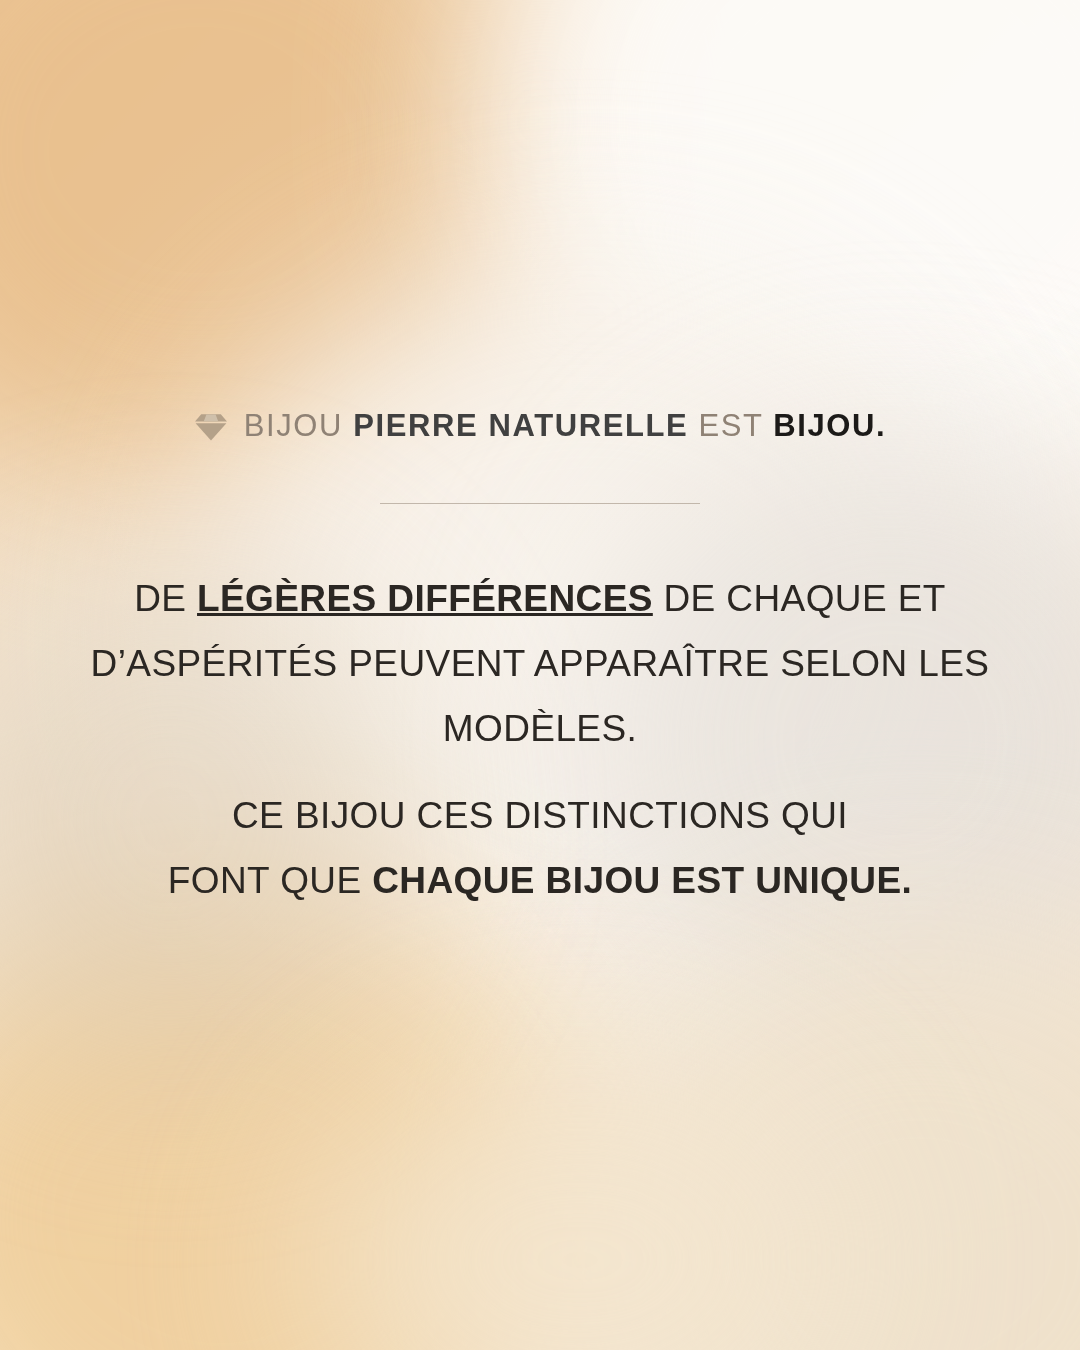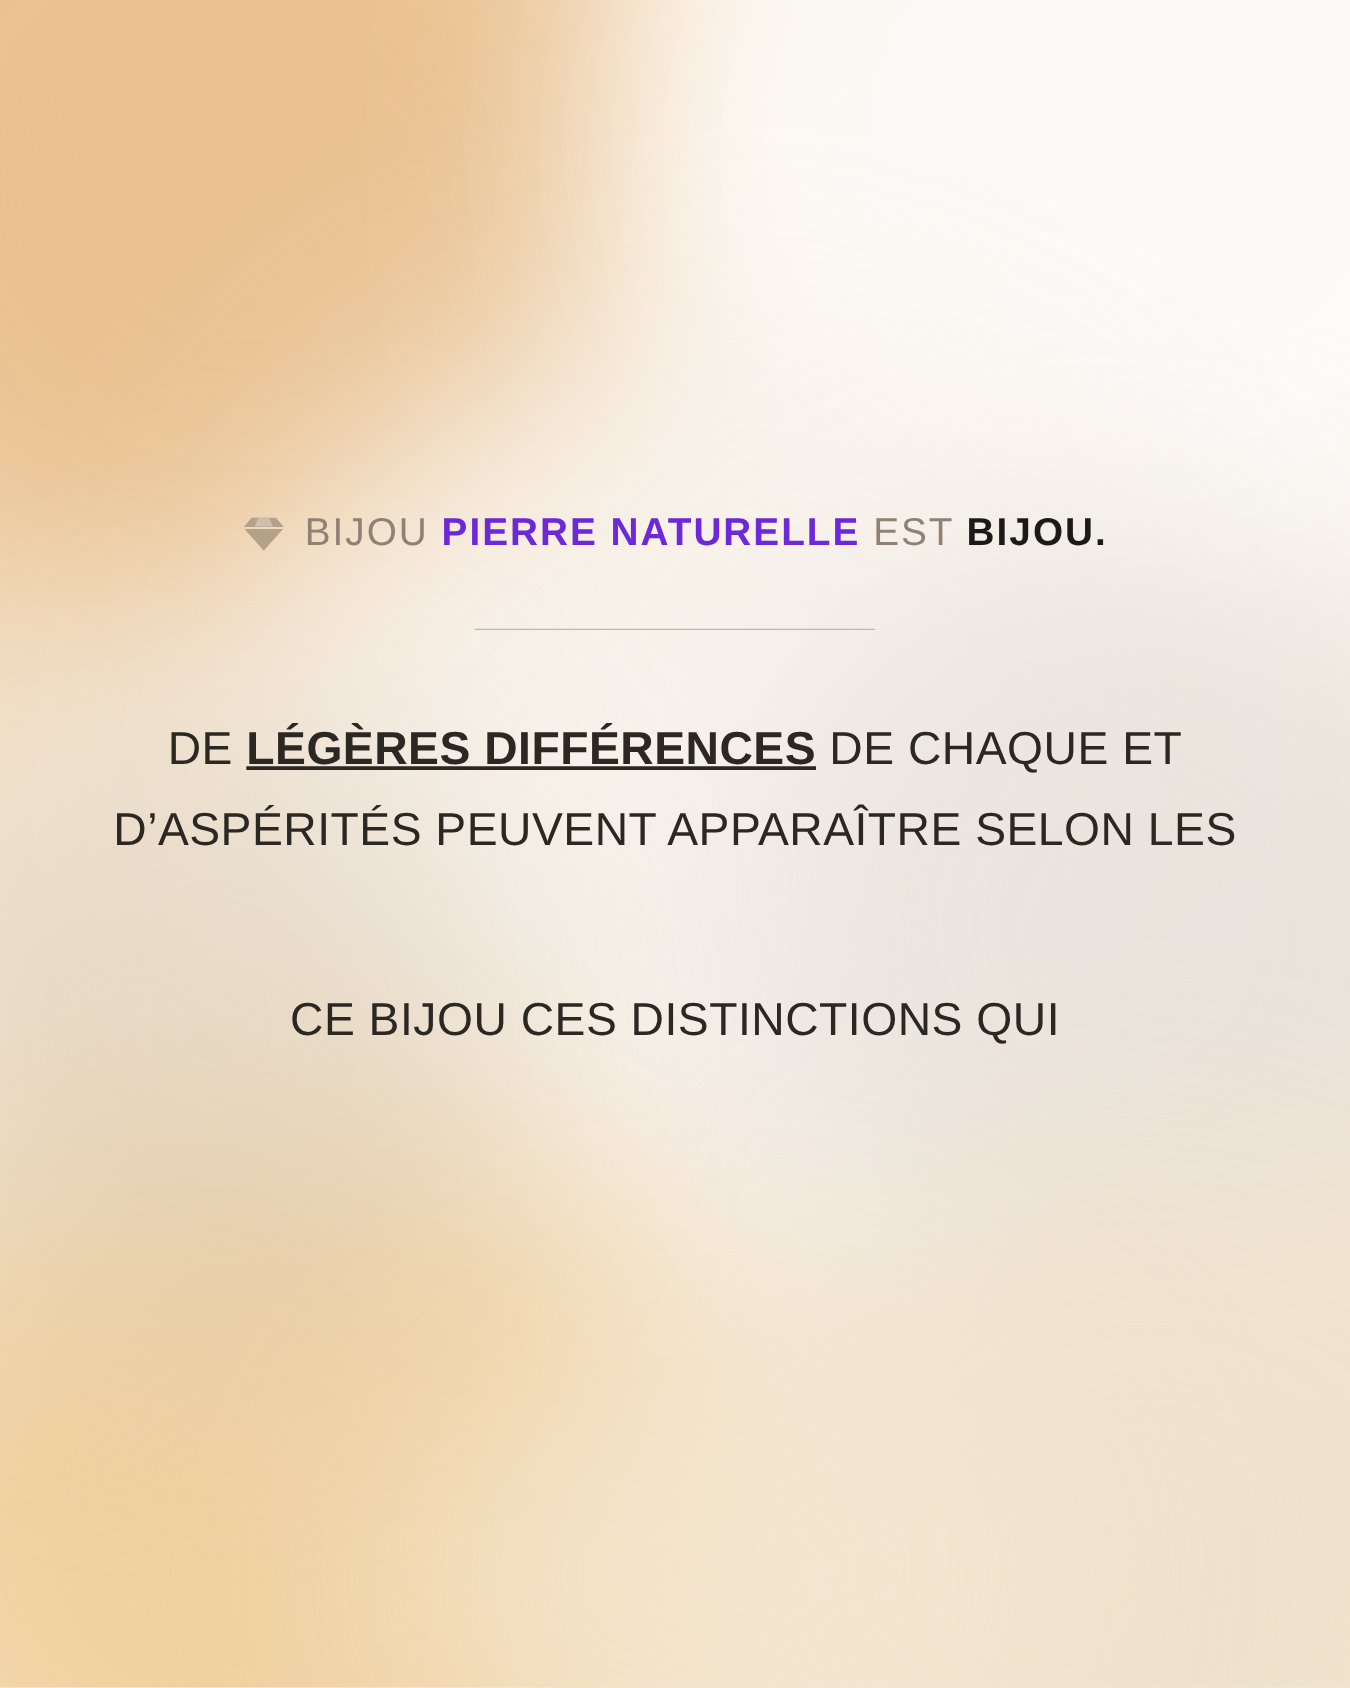--- a/index.html
+++ b/index.html
@@ -119,21 +119,21 @@
     margin-top: 2px;
   }
   .headline-text {
     font-size: 31px;
     letter-spacing: 1.6px;
     color: #8f8275;
     font-weight: 400;
   }
   .headline-text .mid {
     font-weight: 700;
-    color: #6d28d9;
+    color: #404040;
   }
   .headline-text .strong {
     font-weight: 700;
     color: #1c1a18;
   }
 
   .divider {
     position: absolute;
     top: 503px;
     left: 50%;
@@ -206,20 +206,22 @@
       <span class="headline-text">
         <span>BIJOU </span><span class="mid">PIERRE NATURELLE</span><span> EST </span><span class="strong">BIJOU</span><span class="strong">.</span>
       </span>
     </div>
 
     <div class="divider"></div>
 
     <div class="para para-1">
       <span class="line"><span>DE </span><b>LÉGÈRES DIFFÉRENCES</b><span> DE CHAQUE ET</span></span>
       <span class="line">D’ASPÉRITÉS PEUVENT APPARAÎTRE SELON LES</span>
+      <span class="line">MODÈLES.</span>
     </div>
 
     <div class="para para-2">
       <span class="line">CE BIJOU CES DISTINCTIONS QUI</span>
+      <span class="line"><span>FONT QUE </span><b>CHAQUE BIJOU EST UNIQUE.</b></span>
     </div>
 
   </div>
 </div>
 
 </body></html>

